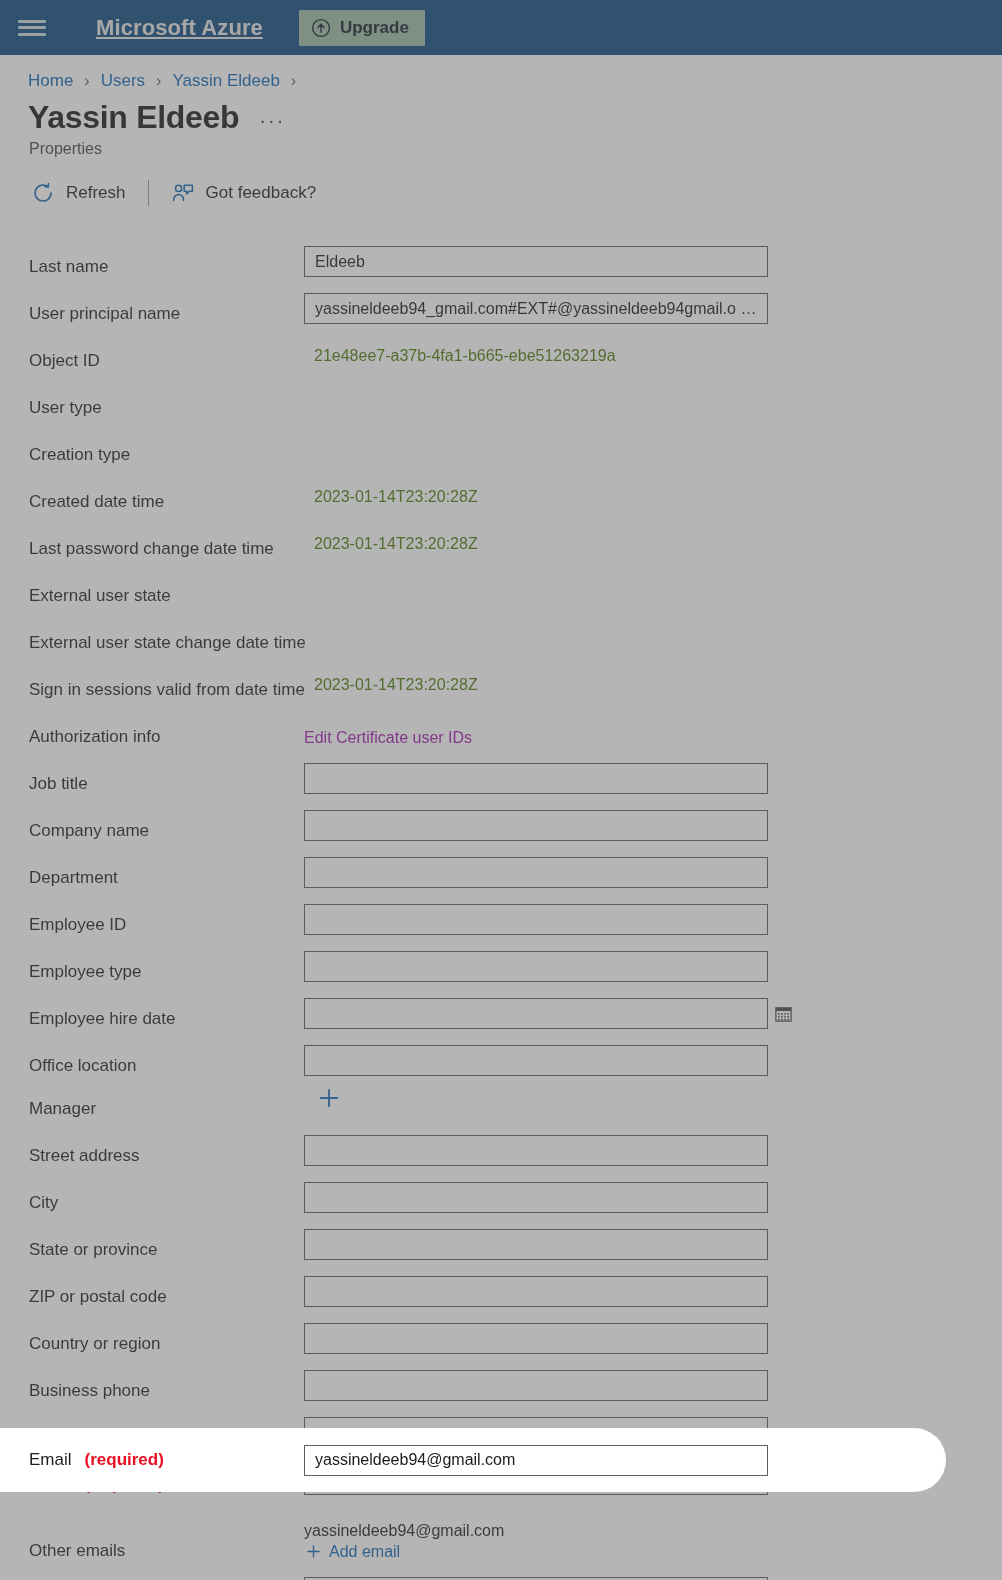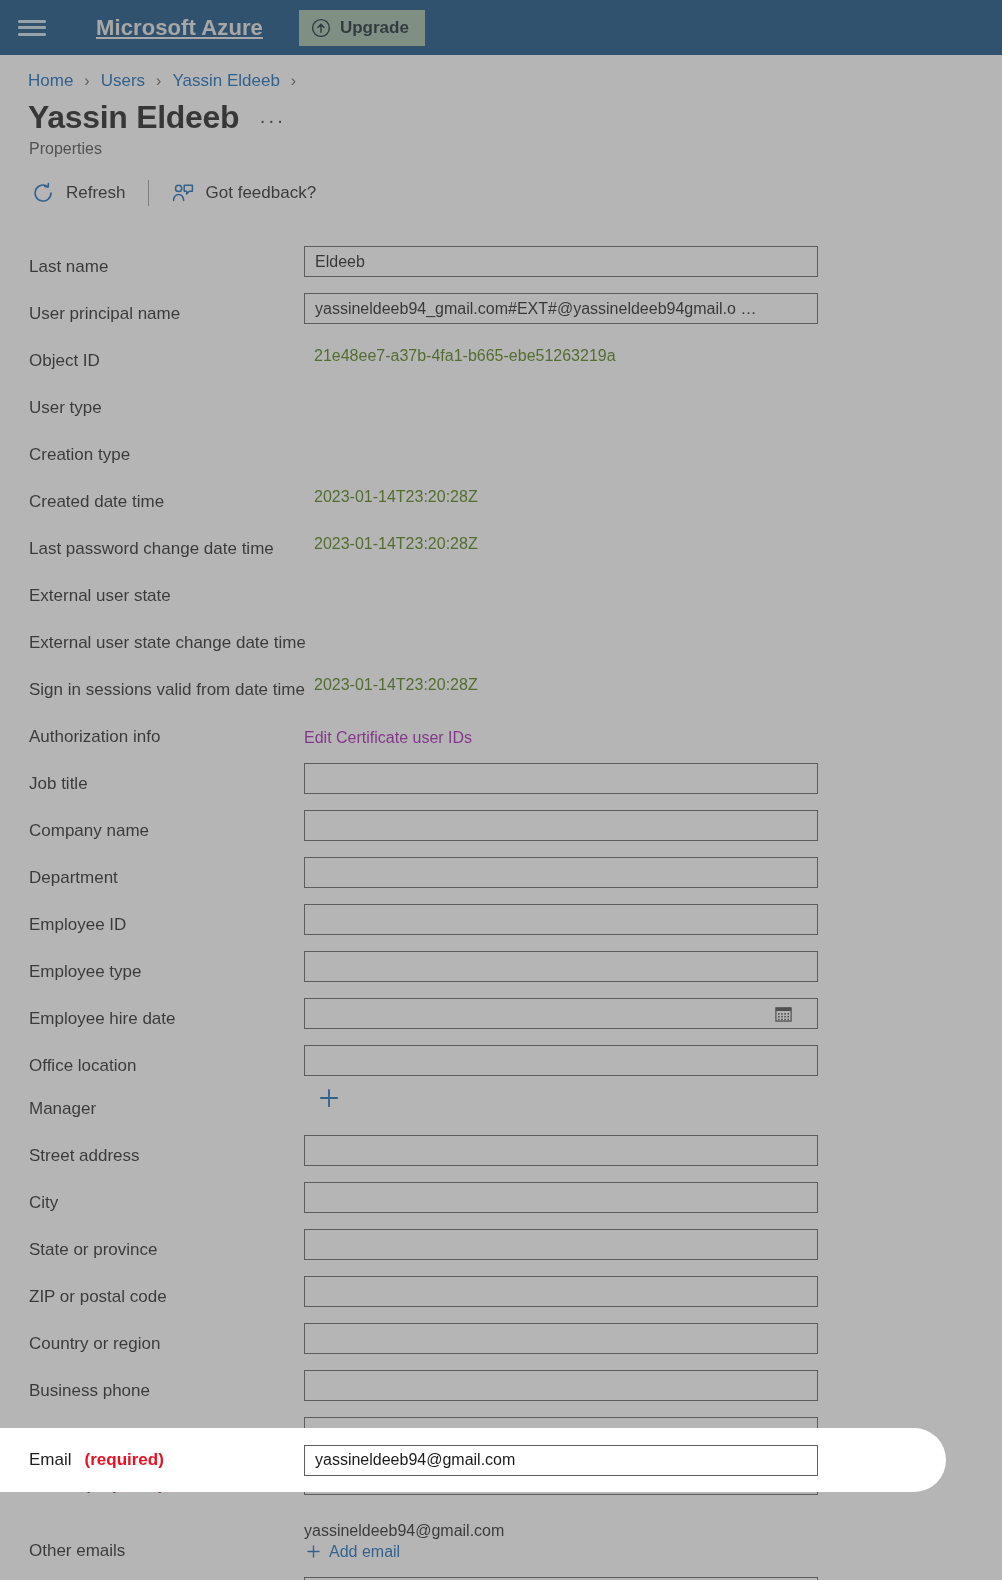--- a/index.html
+++ b/index.html
@@ -94,21 +94,21 @@
     height: 47px;
   }
   .row .label {
     width: 304px; padding-left: 29px;
     font-size: 17px; color: #1f1f1f;
     white-space: nowrap;
   }
   .ctl { position: relative; width: 498px; }
 
   input.tbx {
-    width: 514px; height: 31px;
+    width: 464px; height: 31px;
     background: transparent;
     border: 1px solid #605e5c;
     font-size: 16px; color: #1b1b1b;
     padding: 0 10px;
     font-family: "Liberation Sans", sans-serif;
     outline: none;
   }
   input.tbx.white { background: #ffffff; }
   .readonly {
     width: 498px; height: 31px;

